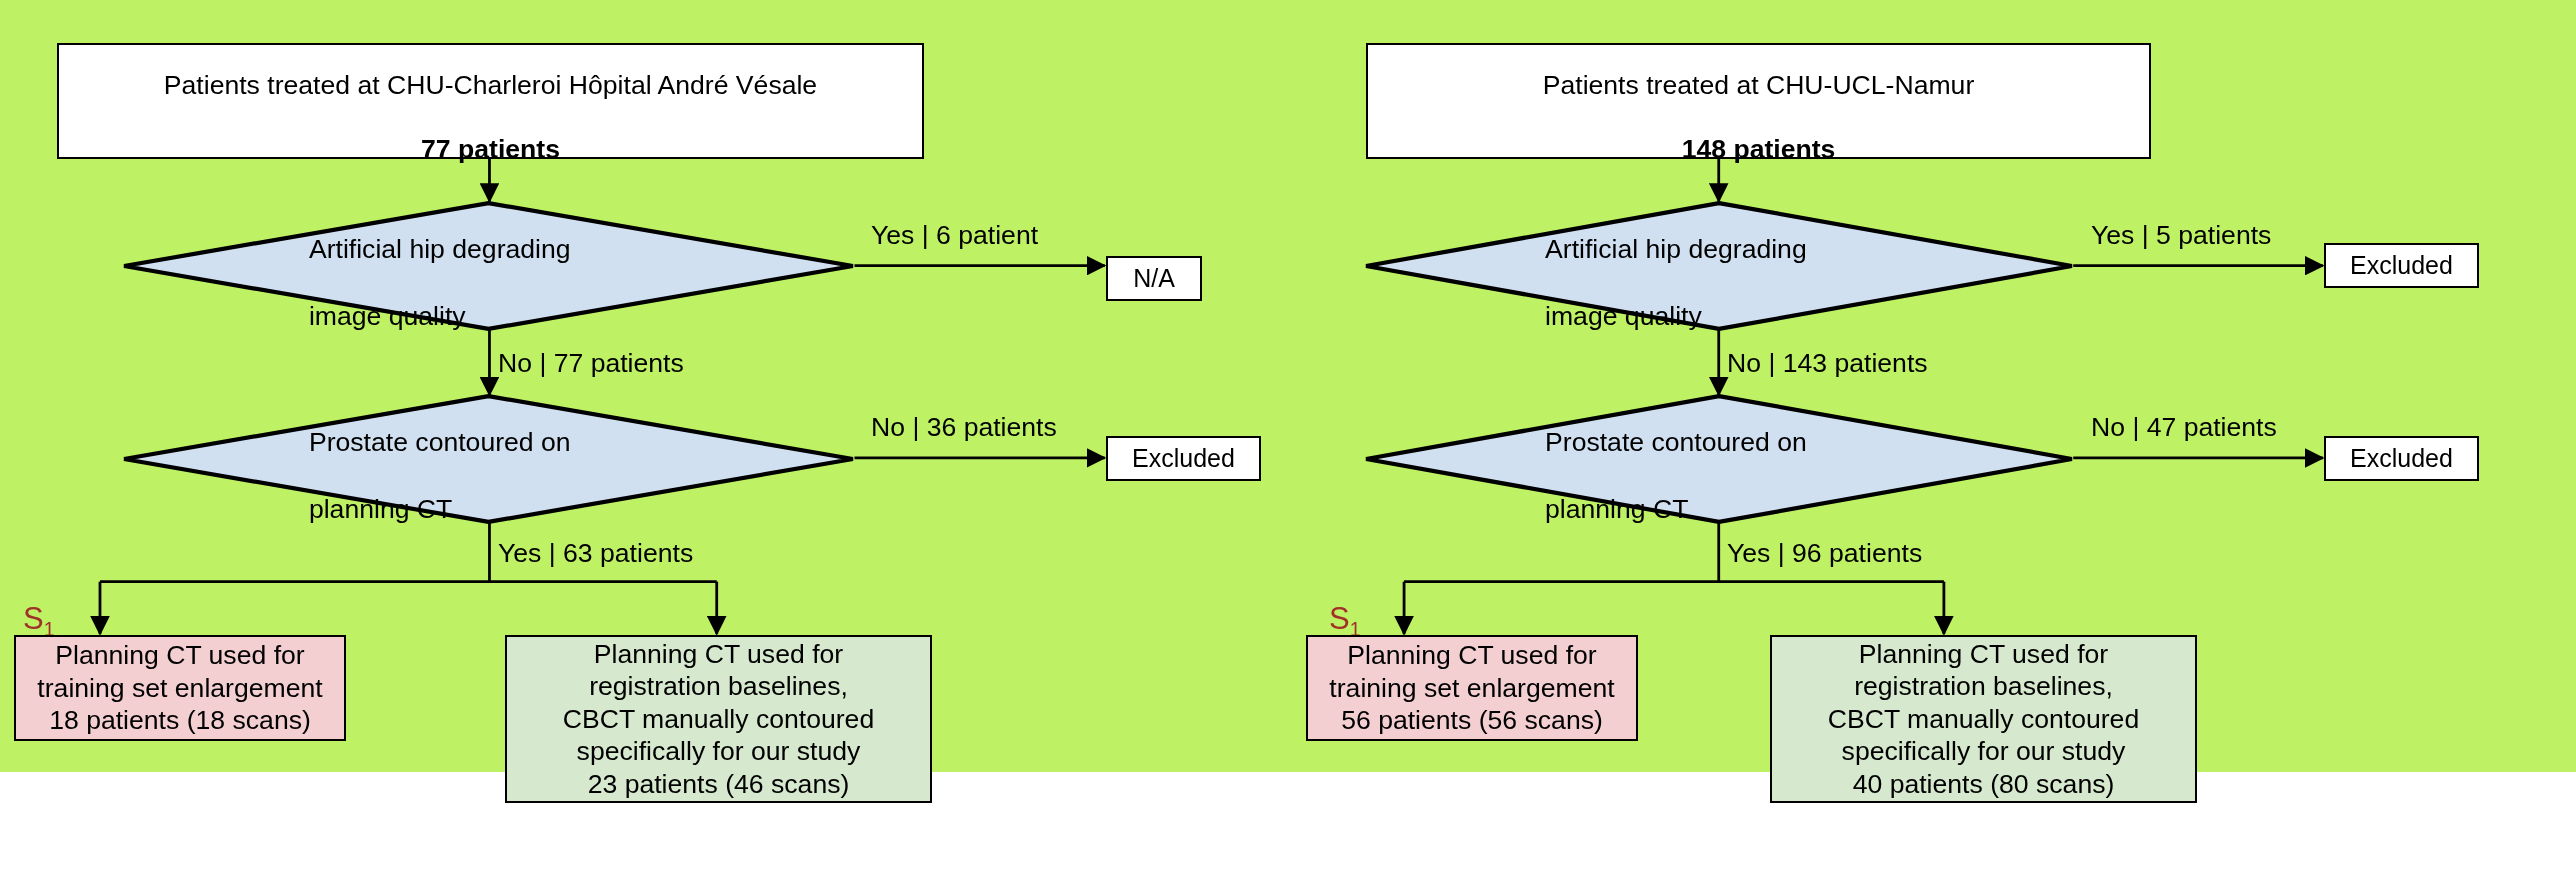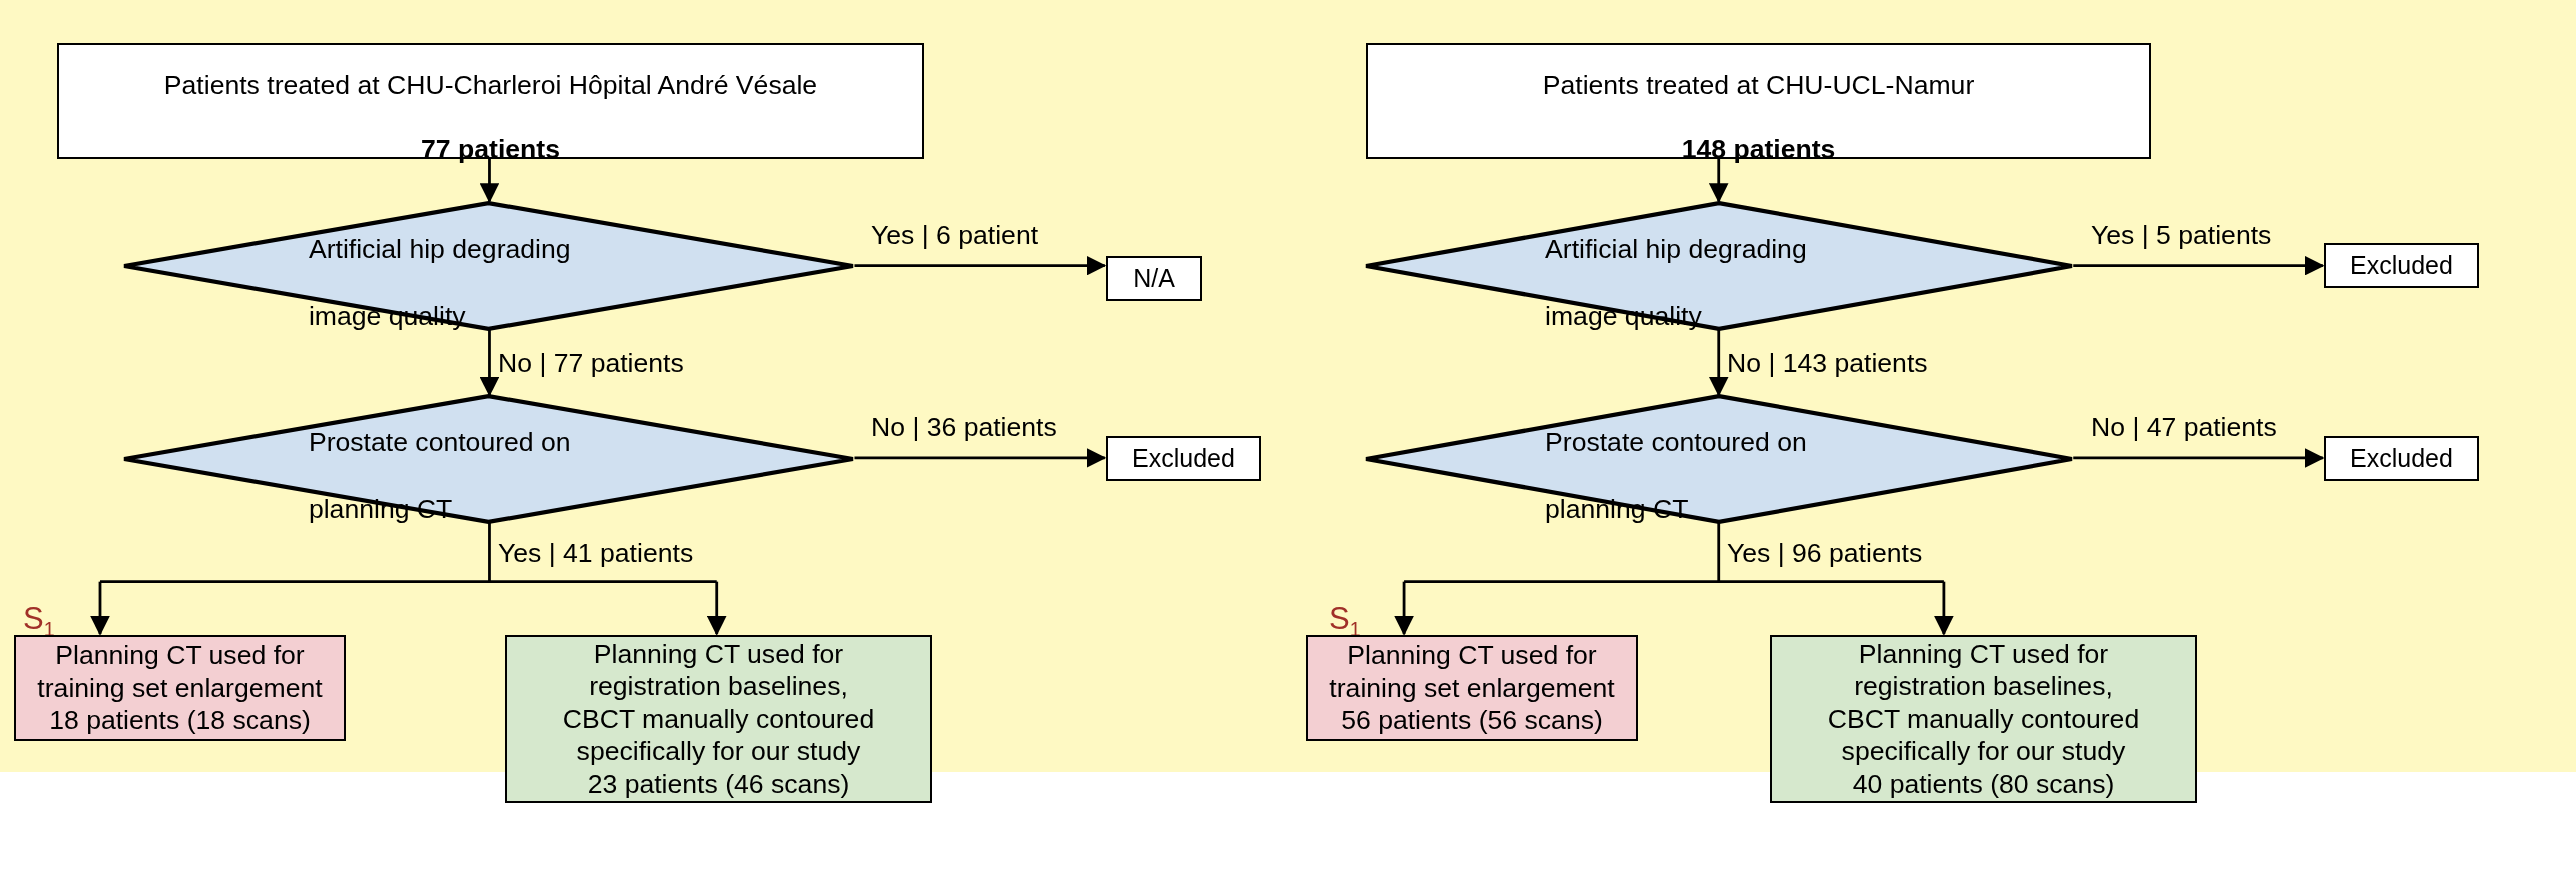--- a/index.html
+++ b/index.html
@@ -12,21 +12,21 @@
     width: 2576px;
     height: 876px;
     font-family: "Liberation Sans", sans-serif;
     color: #000000;
     overflow: hidden;
   }
   #canvas {
     position: relative;
     width: 2576px;
     height: 772px;
-    background: #fef9c3;
+    background: #bef264;
   }
   svg.edges {
     position: absolute;
     left: 0;
     top: 0;
     width: 2576px;
     height: 876px;
     pointer-events: none;
   }
   .node {
@@ -173,21 +173,21 @@
       </div>
     </div>
   </div>
 
   <div class="edge-label" style="left:871px; top:414px;">No | 36 patients</div>
 
   <div class="node rect small-box" style="left:1106px; top:436px; width:155px; height:45px;">
     <span class="rect-text">Excluded</span>
   </div>
 
-  <div class="edge-label" style="left:498px; top:540px;">Yes | 41 patients</div>
+  <div class="edge-label" style="left:498px; top:540px;">Yes | 63 patients</div>
 
   <div class="set-label s1" style="left:23px; top:603px;">
     <span>S</span><span class="sub">1</span>
   </div>
 
   <div class="node rect pink result-box" style="left:14px; top:635px; width:332px; height:106px;">
     <span class="rect-text">Planning CT used for
 training set enlargement
 18 patients (18 scans)</span>
   </div>

